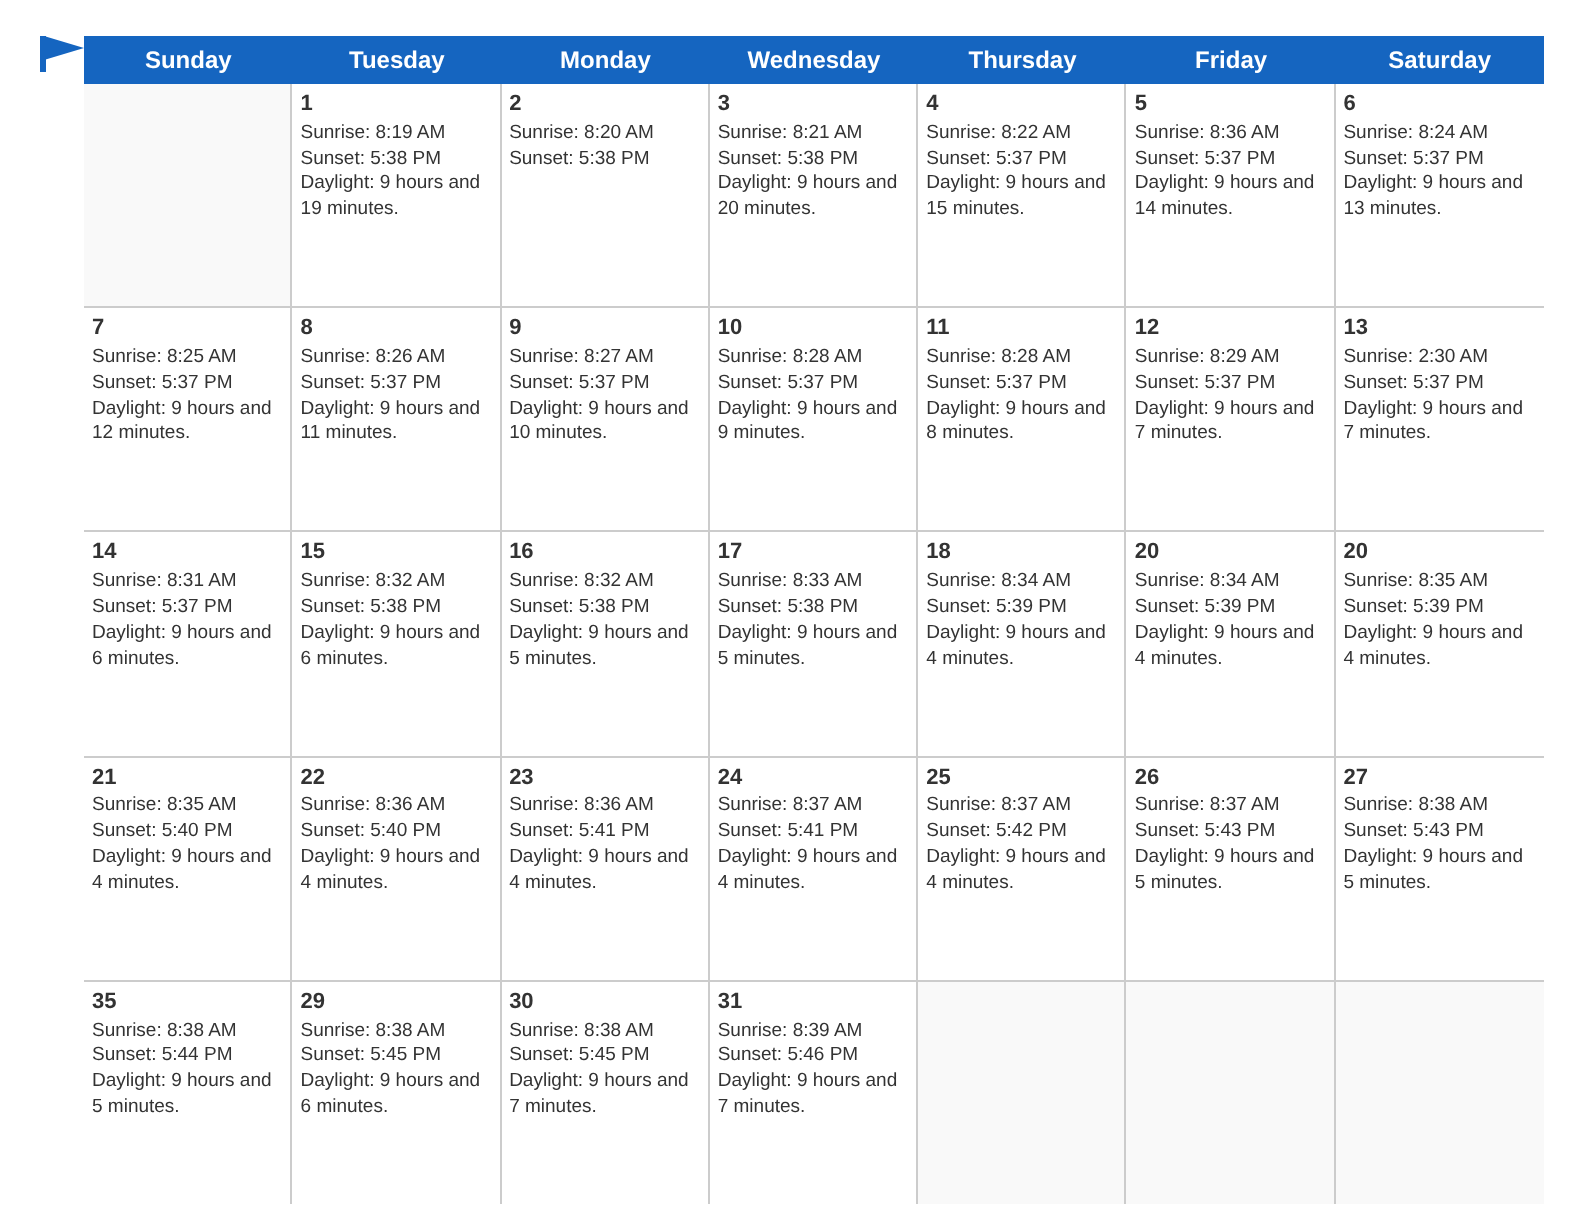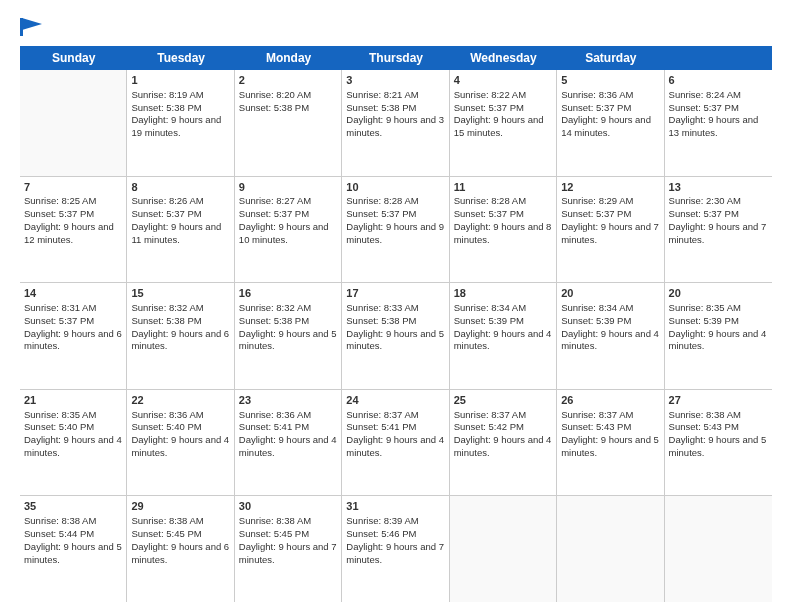--- a/index.html
+++ b/index.html
@@ -8,21 +8,20 @@
       background: #fff;
       width: 792px;
       height: 612px;
       overflow: hidden;
     }
     .page {
       width: 792px;
       height: 612px;
       padding: 18px 20px 10px 20px;
       display: flex;
-      flex-direction: column;
     }
     .header {
       display: flex;
       justify-content: space-between;
       align-items: flex-start;
       margin-bottom: 10px;
     }
     .logo {
       display: flex;
       flex-direction: column;
@@ -123,33 +122,34 @@
       <div class="month-title"></div>
       <div class="location"></div>
     </div>
   </div>
 
   <div class="calendar">
     <div class="cal-header">
     <div class="cal-header-cell">Sunday</div>
         <div class="cal-header-cell">Tuesday</div>
         <div class="cal-header-cell">Monday</div>
+        <div class="cal-header-cell">Wednesday</div>
         <div class="cal-header-cell">Thursday</div>
-        <div class="cal-header-cell">Wednesday</div>
+        <div class="cal-header-cell">Friday</div>
         <div class="cal-header-cell">Saturday</div>
       </div>
     <div class="cal-body">
     <div class="cal-row">
           <div class="cal-cell empty"></div>
           <div class="cal-cell"><span class="day-num">1</span><span>Sunrise: 8:19 AM</span>
 <br><span>Sunset: 5:38 PM</span><br><span>Daylight: 9 hours and 19 minutes.</span></div>
           <div class="cal-cell"><span class="day-num">2</span><span>Sunrise: 8:20 AM</span>
 <br><span>Sunset: 5:38 PM</span><br></div>
           <div class="cal-cell"><span class="day-num">3</span><span>Sunrise: 8:21 AM</span>
-<br><span>Sunset: 5:38 PM</span><br><span>Daylight: 9 hours and 3 minutes.</span></div>
+<br><span>Sunset: 5:38 PM</span><br><span>Daylight: 9 hours and 20 minutes.</span></div>
           <div class="cal-cell"><span class="day-num">4</span><span>Sunrise: 8:22 AM</span>
 <br><span>Sunset: 5:37 PM</span><br><span>Daylight: 9 hours and 15 minutes.</span></div>
           <div class="cal-cell"><span class="day-num">5</span><span>Sunrise: 8:36 AM</span>
 <br><span>Sunset: 5:37 PM</span><br><span>Daylight: 9 hours and 14 minutes.</span></div>
           <div class="cal-cell"><span class="day-num">6</span><span>Sunrise: 8:24 AM</span>
 <br><span>Sunset: 5:37 PM</span><br><span>Daylight: 9 hours and 13 minutes.</span></div>
         </div>
         <div class="cal-row">
           <div class="cal-cell"><span class="day-num">7</span><span>Sunrise: 8:25 AM</span>
 <br><span>Sunset: 5:37 PM</span><br><span>Daylight: 9 hours and 12 minutes.</span></div>

